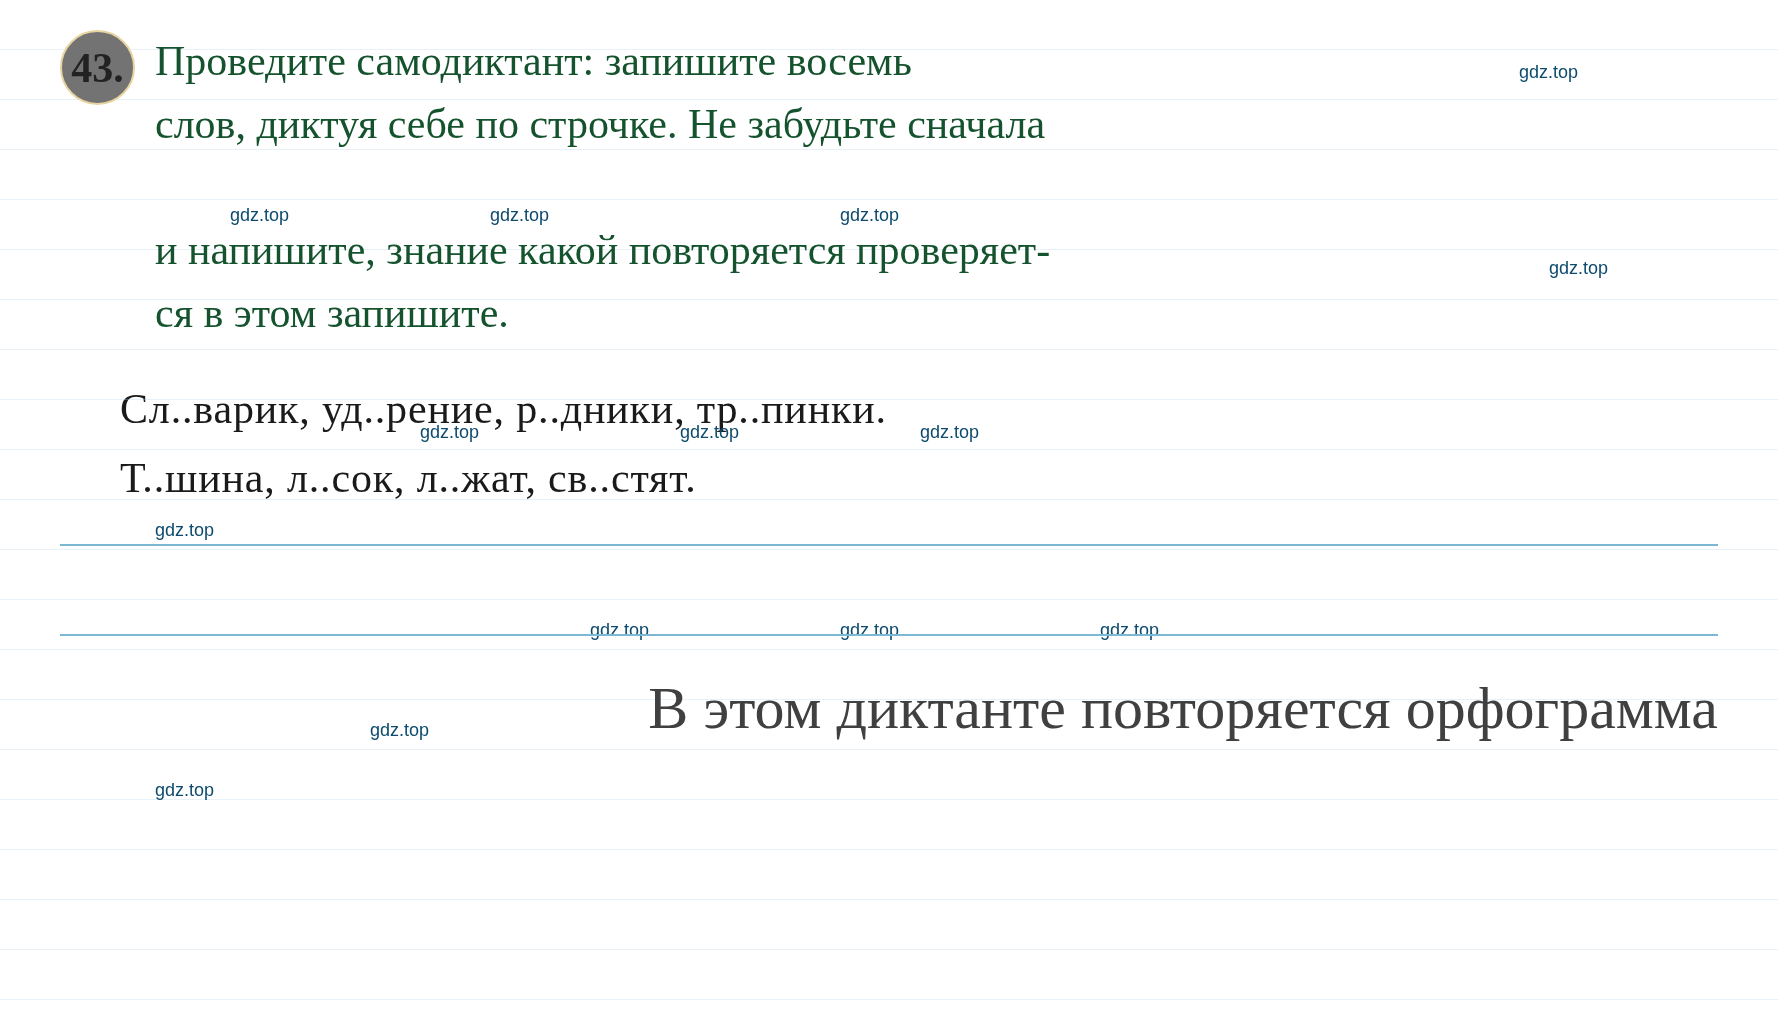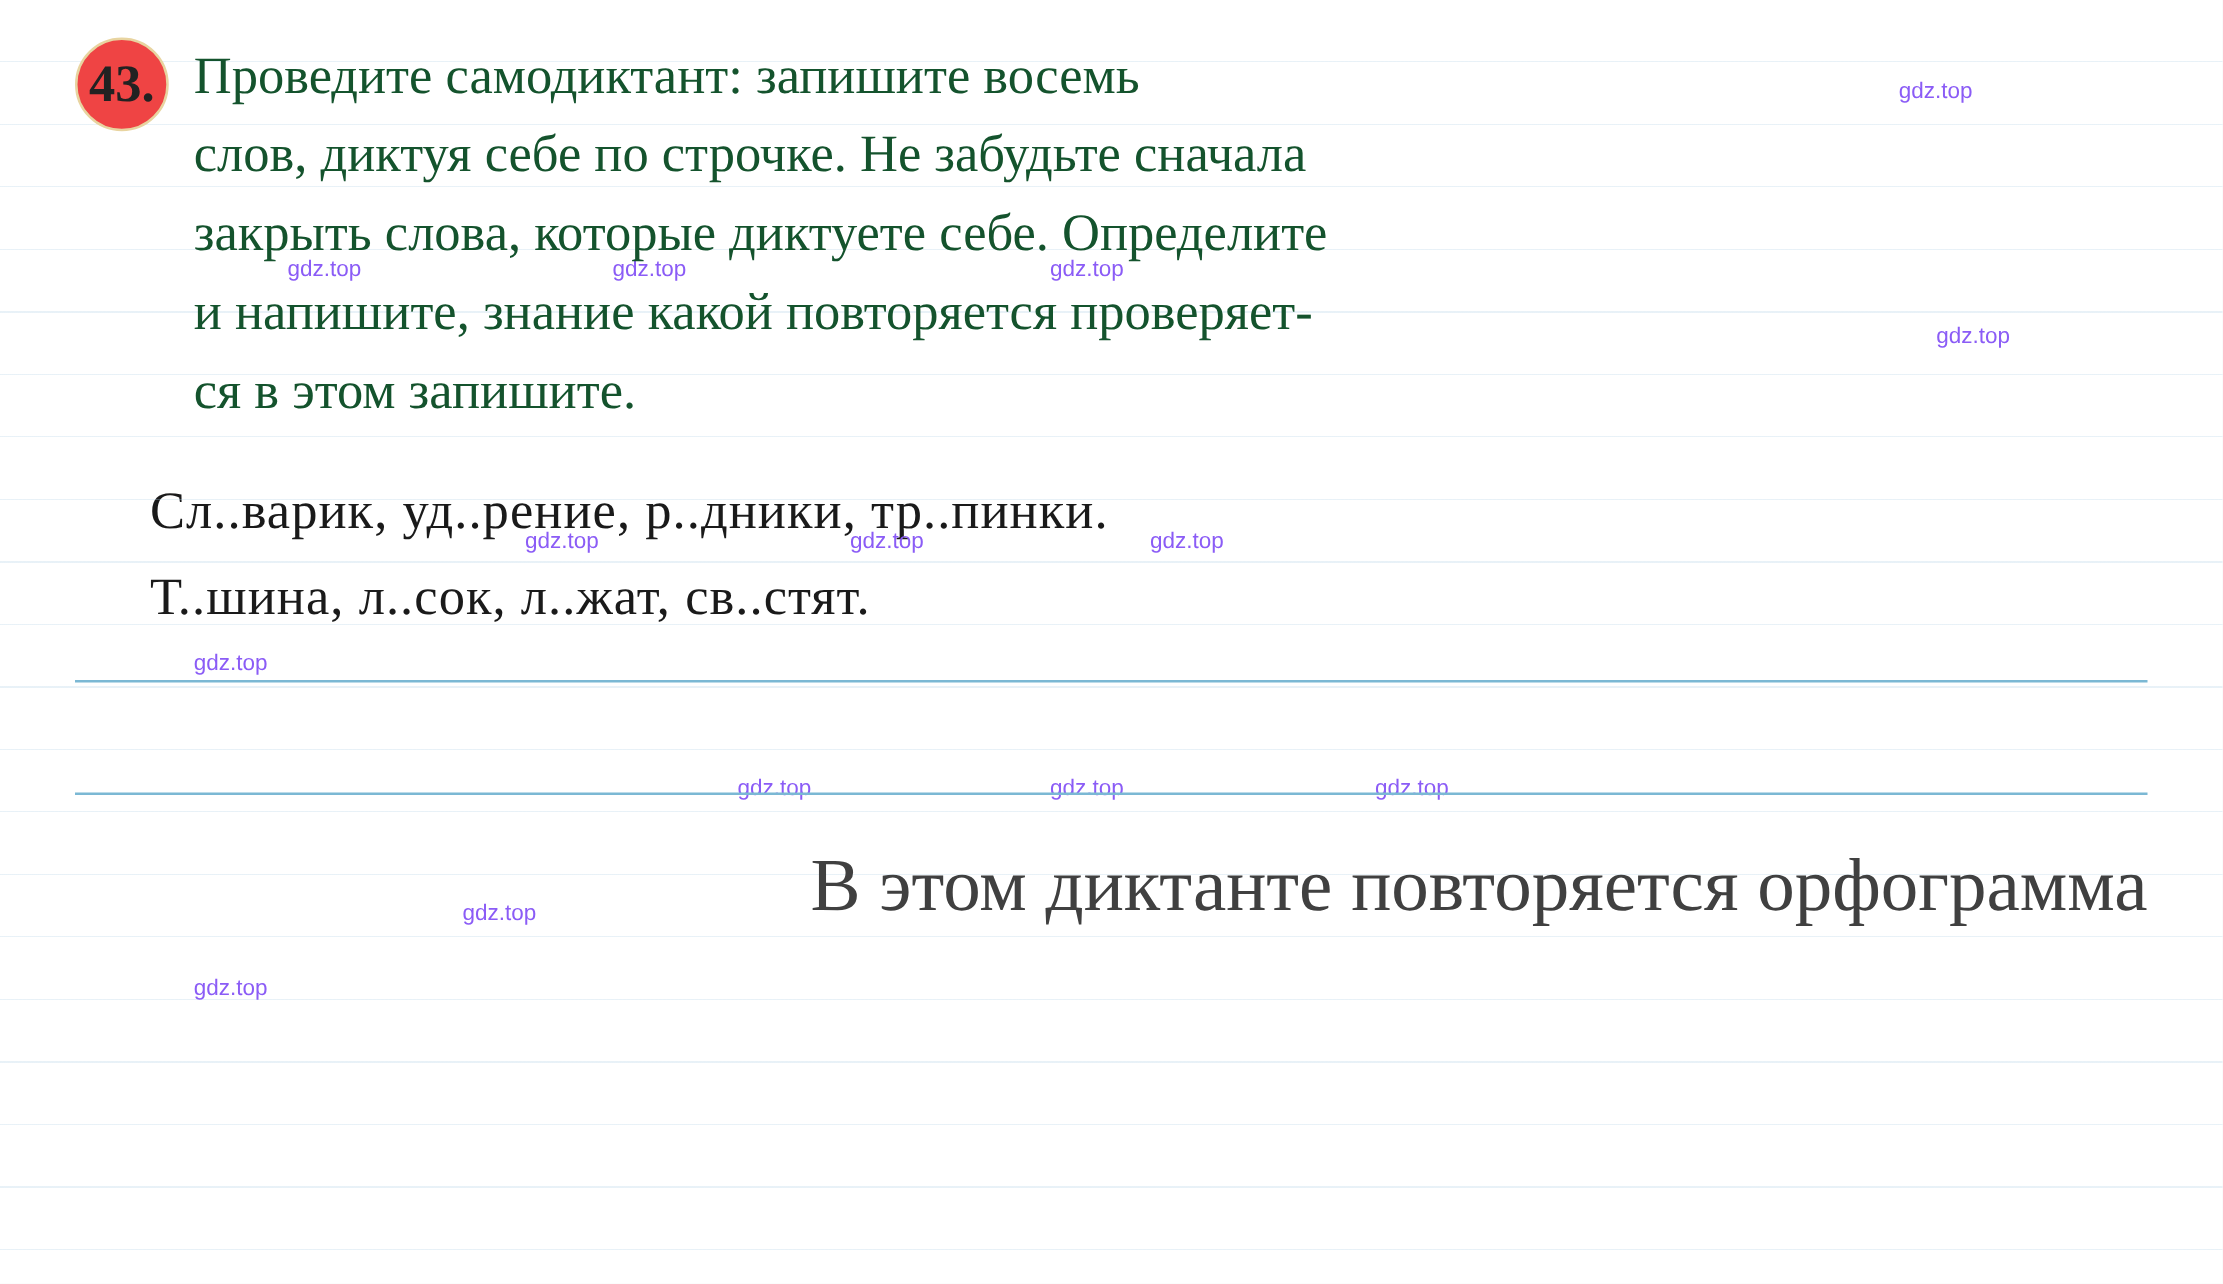--- a/index.html
+++ b/index.html
@@ -33,37 +33,37 @@
         to bottom,
         transparent 0px,
         transparent 49px,
         rgba(180, 210, 230, 0.3) 49px,
         rgba(180, 210, 230, 0.3) 50px
       );
       pointer-events: none;
     }
 
     .watermark {
-      color: #8b5cf6;
+      color: #0c4a6e;
       font-size: 18px;
       font-family: Arial, sans-serif;
       position: absolute;
       user-select: none;
       pointer-events: none;
     }
 
     .task-header {
       display: flex;
       align-items: flex-start;
       margin-bottom: 10px;
       position: relative;
     }
 
     .task-number {
-      background-color: #ef4444;
+      background-color: #737373;
       border-radius: 50%;
       width: 75px;
       height: 75px;
       display: flex;
       align-items: center;
       justify-content: center;
       font-size: 42px;
       font-weight: bold;
       color: #222;
       margin-right: 20px;
@@ -162,21 +162,21 @@
   <span class="watermark wm11">gdz.top</span>
   <span class="watermark wm12">gdz.top</span>
   <span class="watermark wm13">gdz.top</span>
   <span class="watermark wm14">gdz.top</span>
 
   <div class="task-header">
     <div class="task-number">43.</div>
     <div class="task-text">
       <span>Проведите самодиктант: запишите восемь</span><br>
       <span>слов, диктуя себе по строчке. Не забудьте сначала</span><br>
-      <span>закрыть слова, которые диктуете себе. Определите</span><br>
+      <br>
       <span>и напишите, знание какой повторяется проверяет-</span><br>
       <span>ся в этом запишите.</span>
     </div>
   </div>
 
   <div class="exercise-lines">
     <div class="exercise-line">Сл..варик,  уд..рение,  р..дники,  тр..пинки.</div>
     <div class="exercise-line">Т..шина,  л..сок,  л..жат,  св..стят.</div>
   </div>
 

